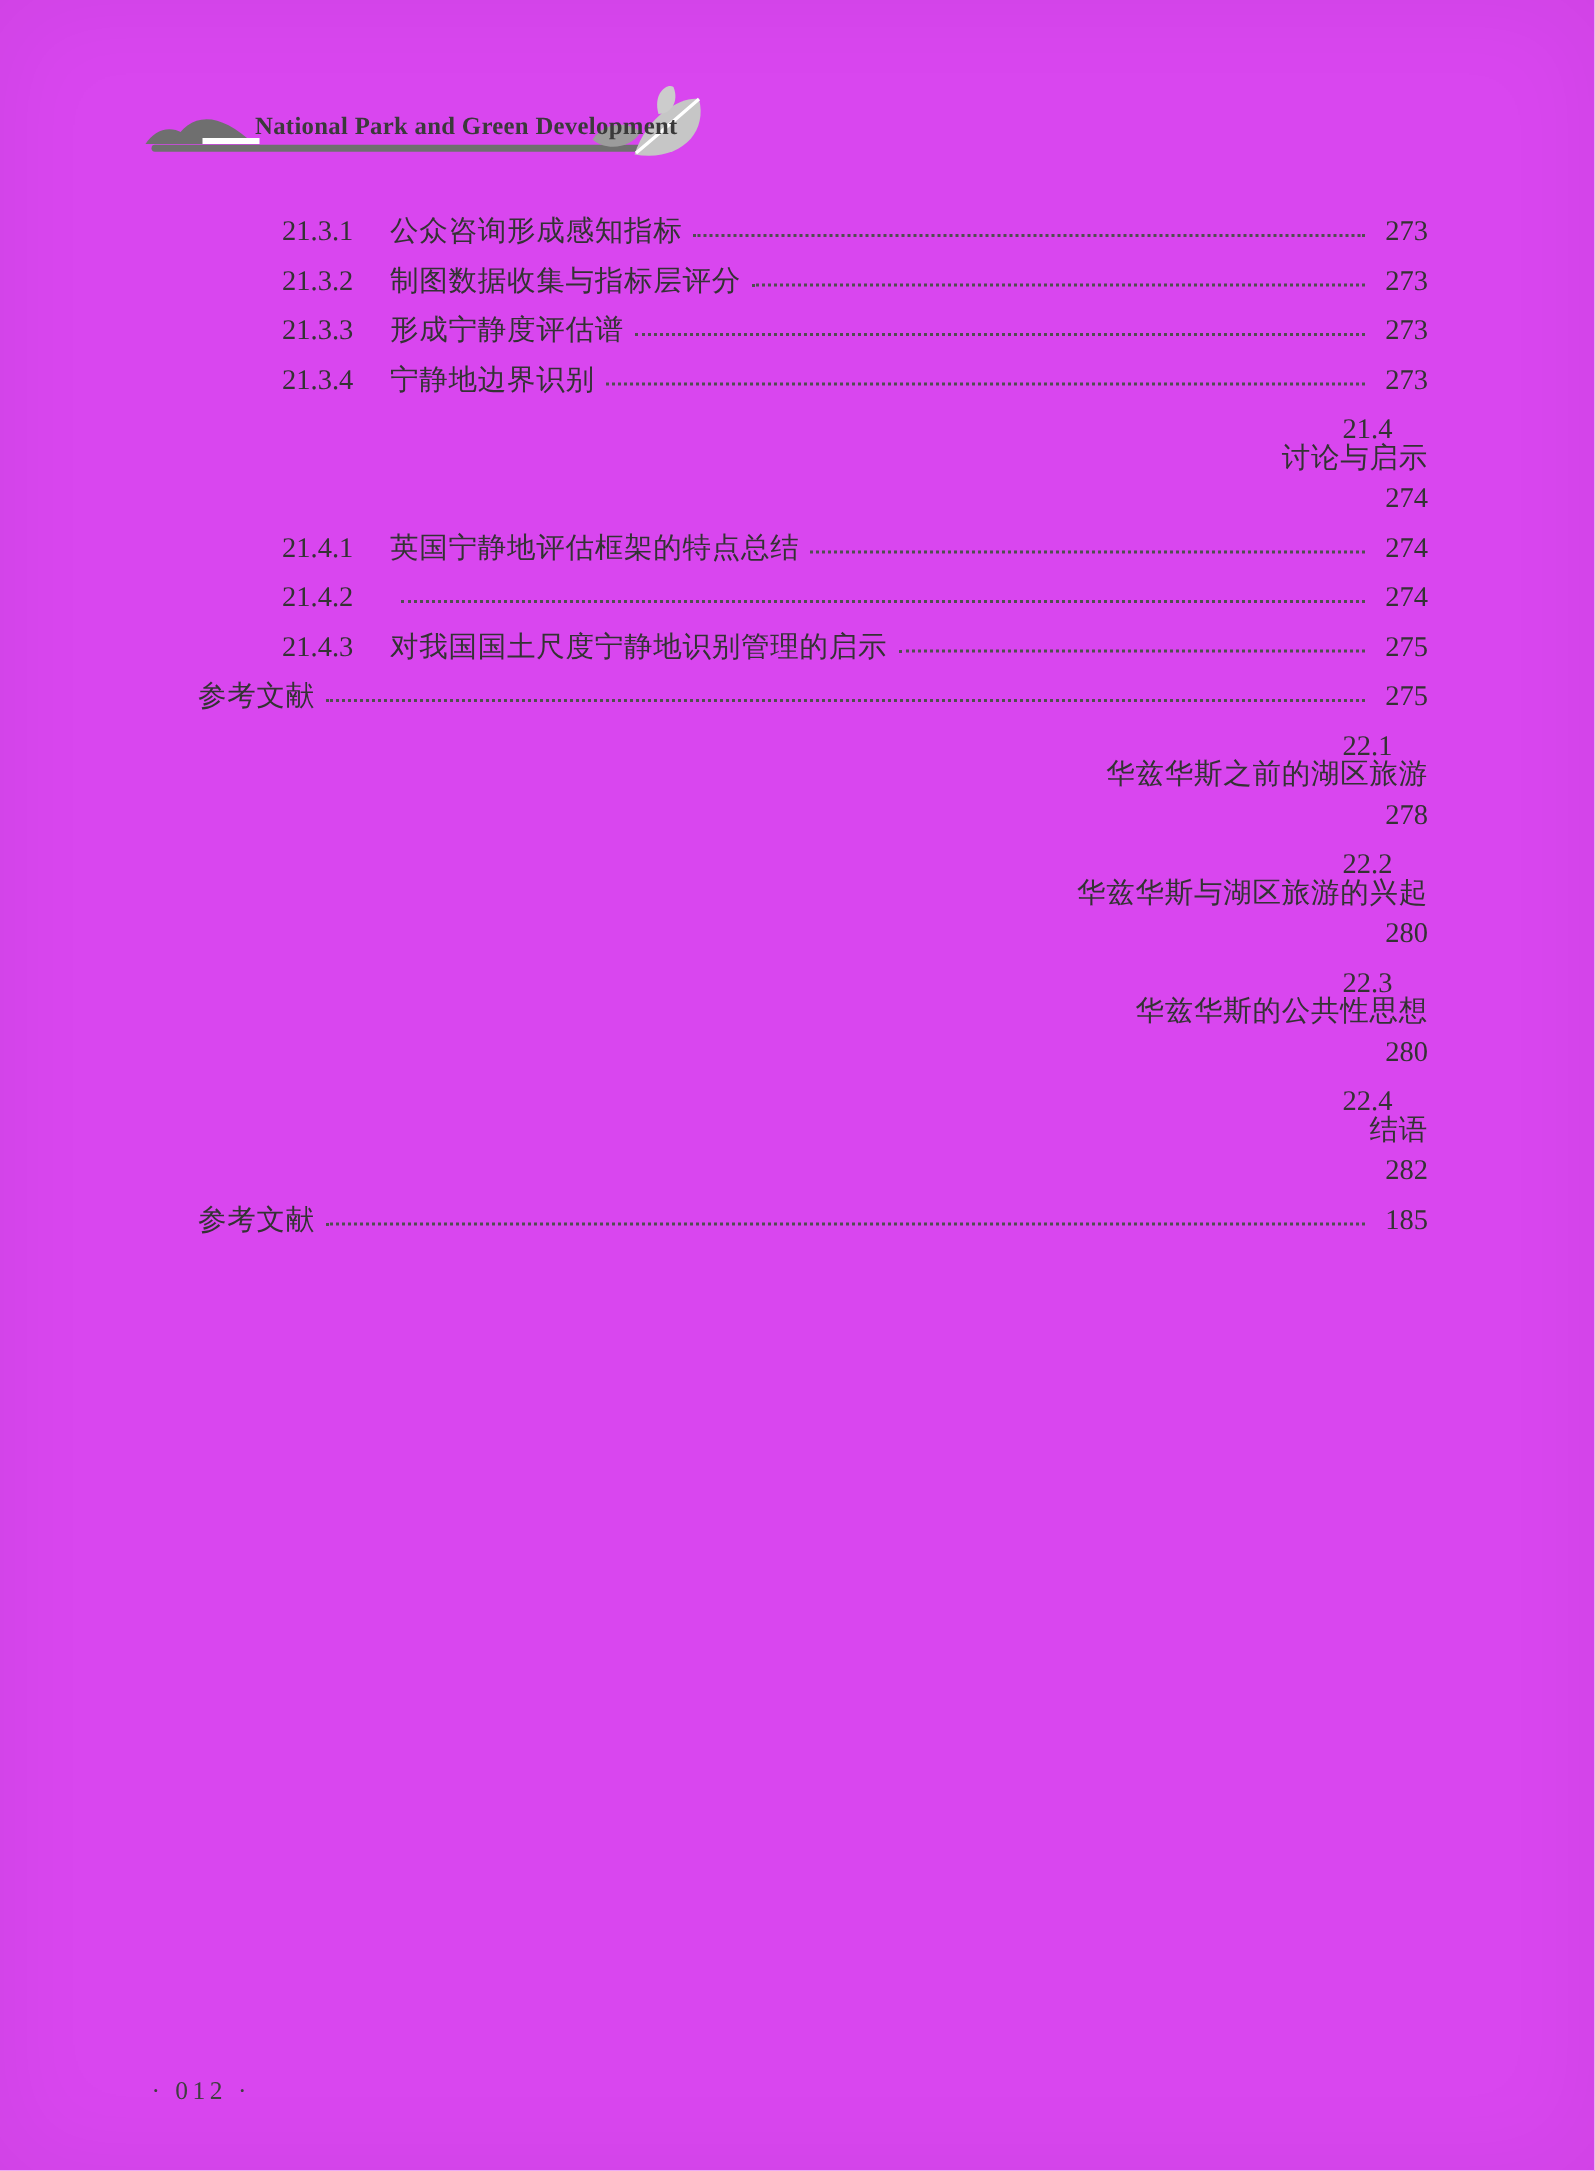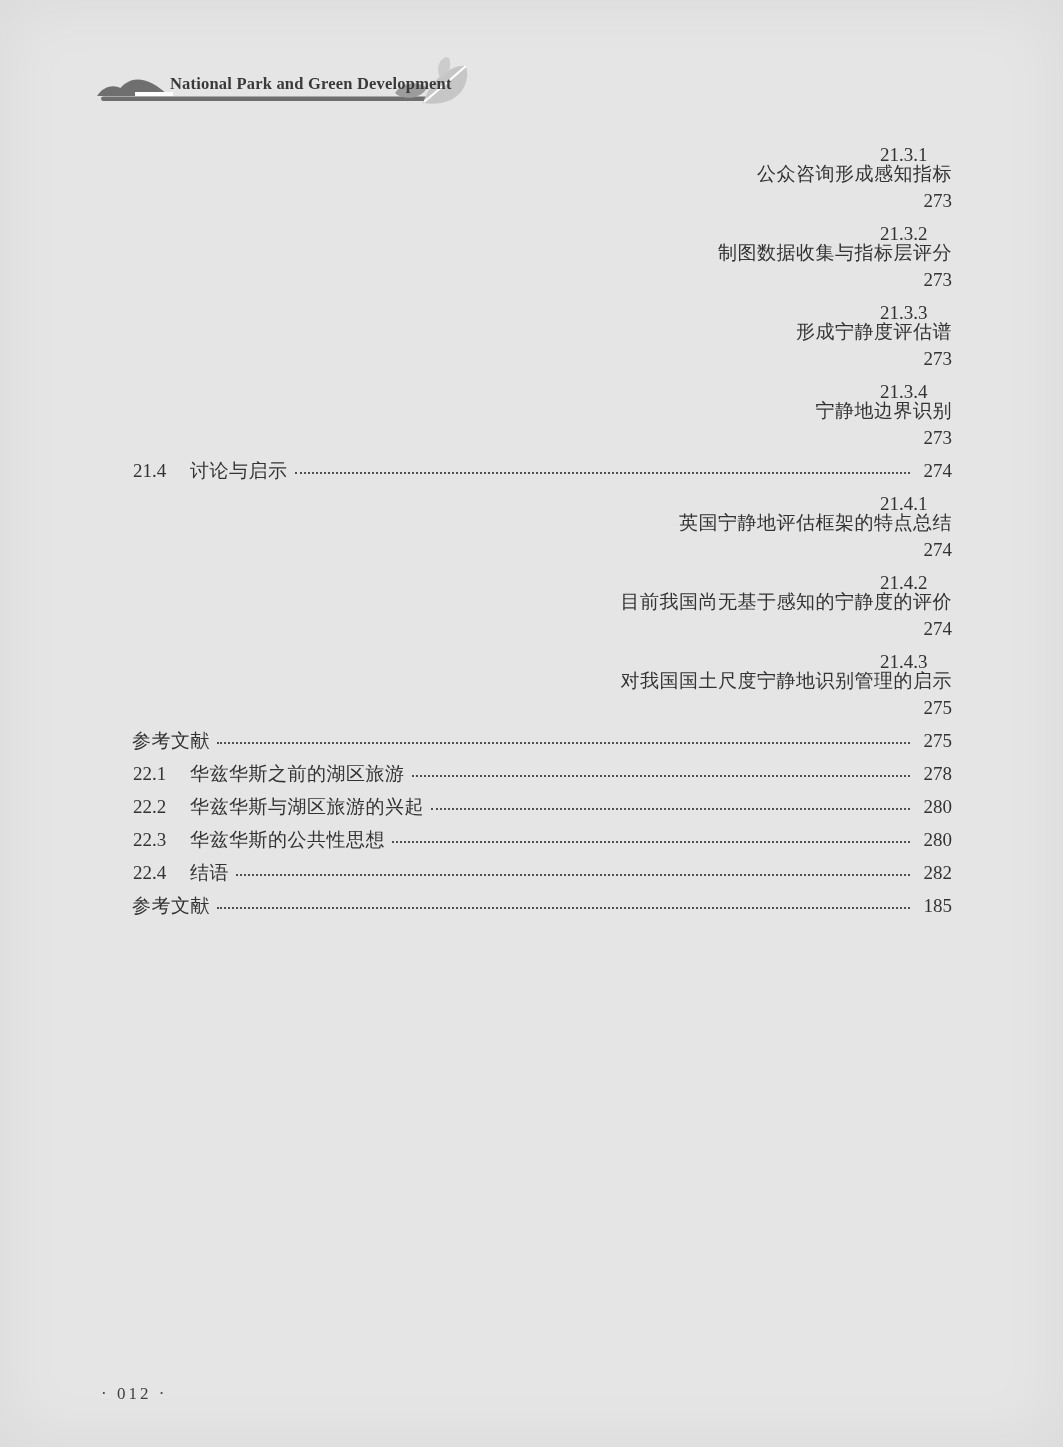--- a/index.html
+++ b/index.html
@@ -1,19 +1,19 @@
 <!DOCTYPE html>
 <html><head>
 <meta charset="utf-8">
 <style>
   html,body{margin:0;padding:0;background:#ffffff;}
   .page{
     position:relative;
     width:1063px;height:1447px;
-    background:#e5e5e5;
+    background:#d946ef;
     font-family:"Liberation Serif", serif;
     color:#2e2e2e;
     overflow:hidden;
     box-shadow: inset 0 0 70px rgba(0,0,0,0.05);
   }
   
   .header{position:absolute;left:0;top:0;width:100%;height:130px;}
   .logo-svg{position:absolute;left:85px;top:55px;}
   .brand{
     position:absolute;left:170px;top:76px;
@@ -29,23 +29,23 @@
     margin-bottom:14px;color:#333333;
   }
   .toc-row .num{white-space:nowrap;}
   .toc-row .title{white-space:nowrap;letter-spacing:0.5px;}
   .toc-row .leader{
     flex:1;height:0;
     border-bottom:2px dotted #4f4f4f;
     margin:0 4px 6px 7px;
   }
   .toc-row .pg{min-width:38px;text-align:right;white-space:nowrap;}
-  .lv-sub2{padding-left:188px;flex-direction:column;}
+  .lv-sub2{padding-left:188px;}
   .lv-sub2 .num{min-width:72px;}
-  .lv-sub1{padding-left:133px;}
+  .lv-sub1{padding-left:133px;flex-direction:column;}
   .lv-sub1 .num{min-width:57px;}
   .lv-ref{padding-left:132px;}
   .lv-chapter{
     padding-left:99px;margin-top:48px;margin-bottom:27px;
     font-family:"Liberation Sans", sans-serif;
     font-weight:bold;font-size:22px;line-height:22px;color:#111111;
   }
   .lv-chapter .num{min-width:98px;}
   .lv-chapter .title{letter-spacing:1px;}
   .lv-chapter .leader{border-bottom:3px dotted #1c1c1c;margin-bottom:6px;}
@@ -115,21 +115,20 @@
       <span class="pg">274</span>
     </div>
       <div class="toc-row lv-sub2">
       <span class="num">21.4.1</span>
       <span class="title">英国宁静地评估框架的特点总结</span>
       <span class="leader"></span>
       <span class="pg">274</span>
     </div>
       <div class="toc-row lv-sub2">
       <span class="num">21.4.2</span>
-      <span class="title">目前我国尚无基于感知的宁静度的评价</span>
       <span class="leader"></span>
       <span class="pg">274</span>
     </div>
       <div class="toc-row lv-sub2">
       <span class="num">21.4.3</span>
       <span class="title">对我国国土尺度宁静地识别管理的启示</span>
       <span class="leader"></span>
       <span class="pg">275</span>
     </div>
       <div class="toc-row lv-ref">

